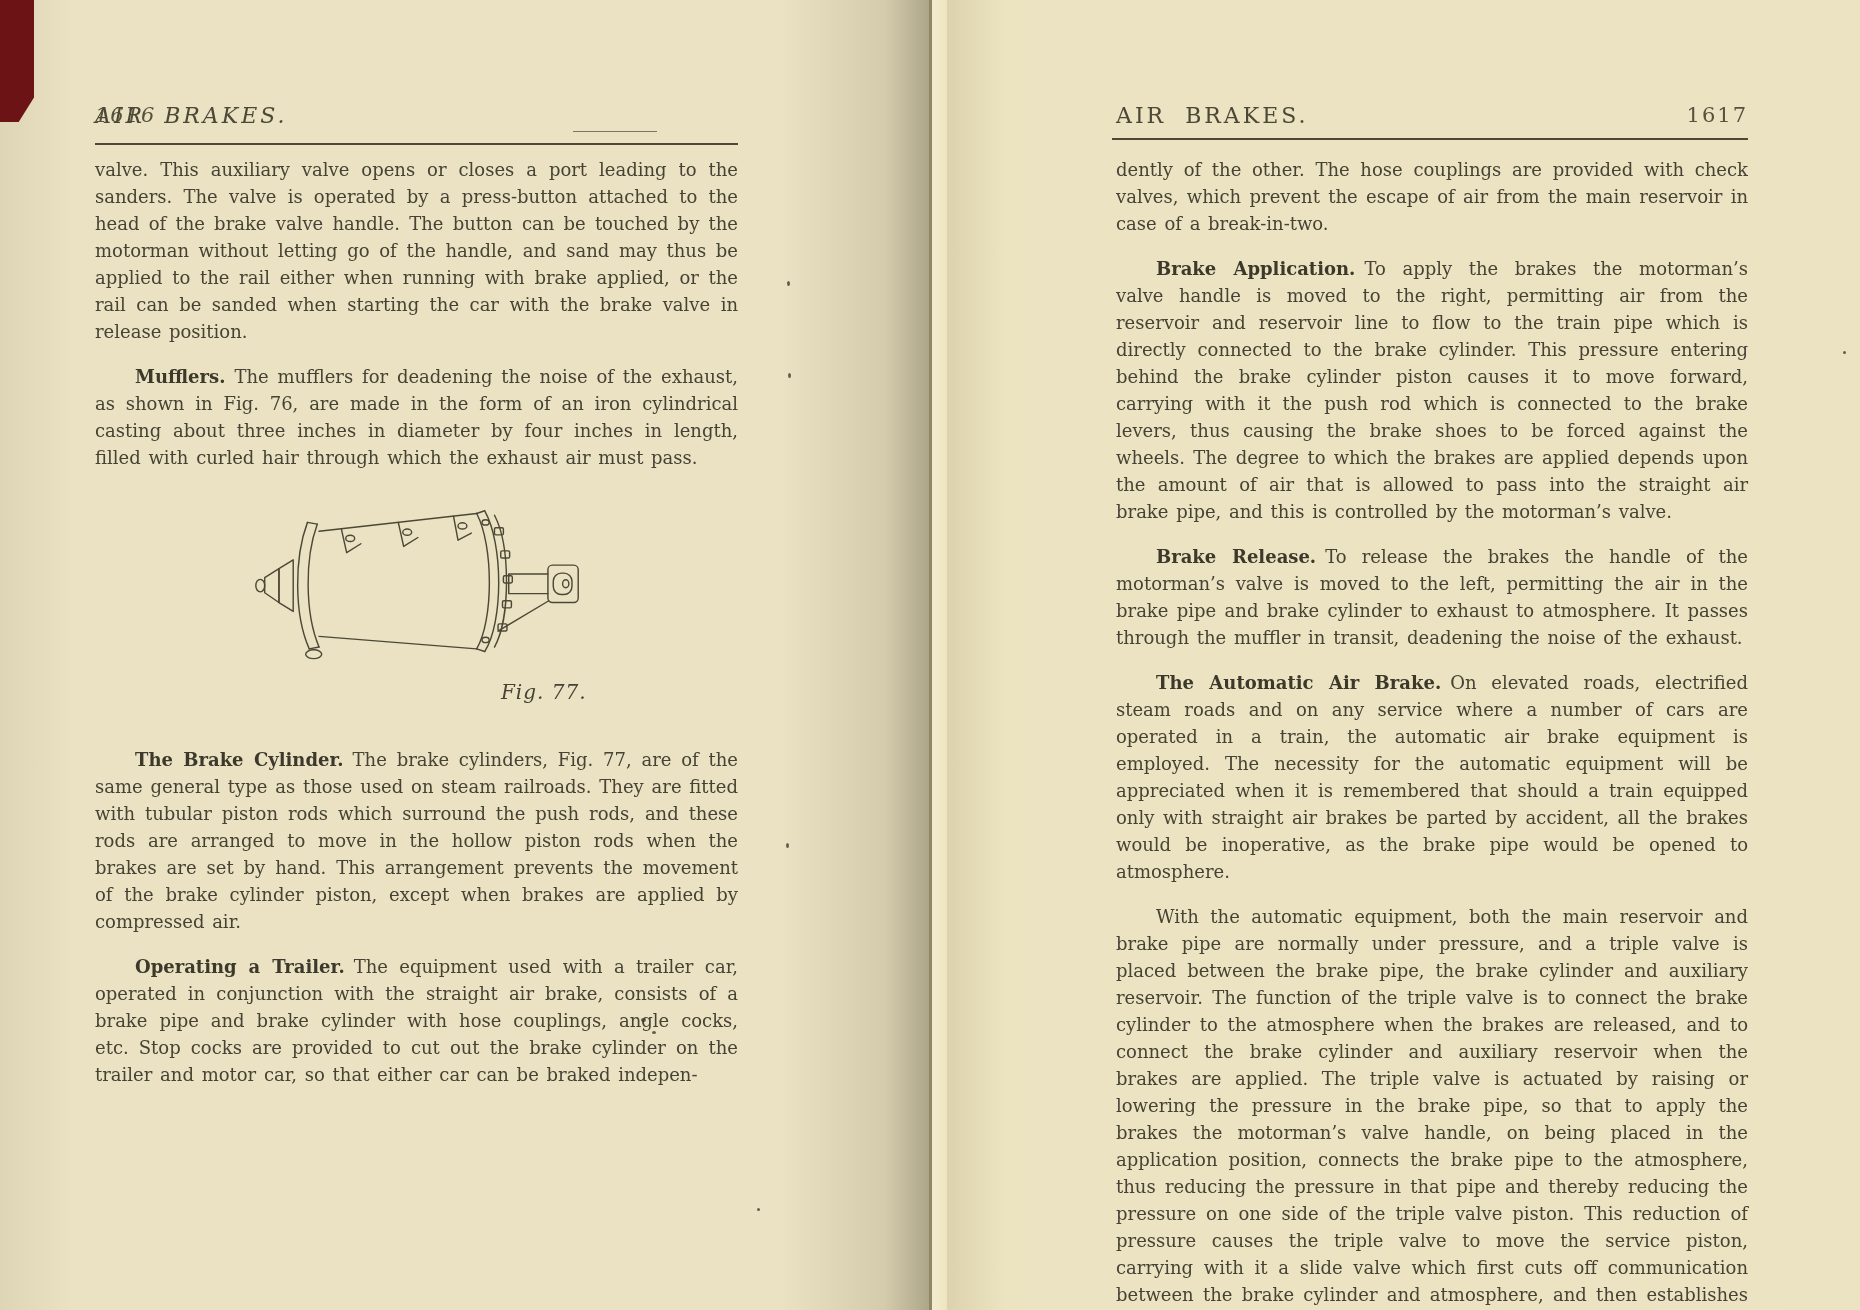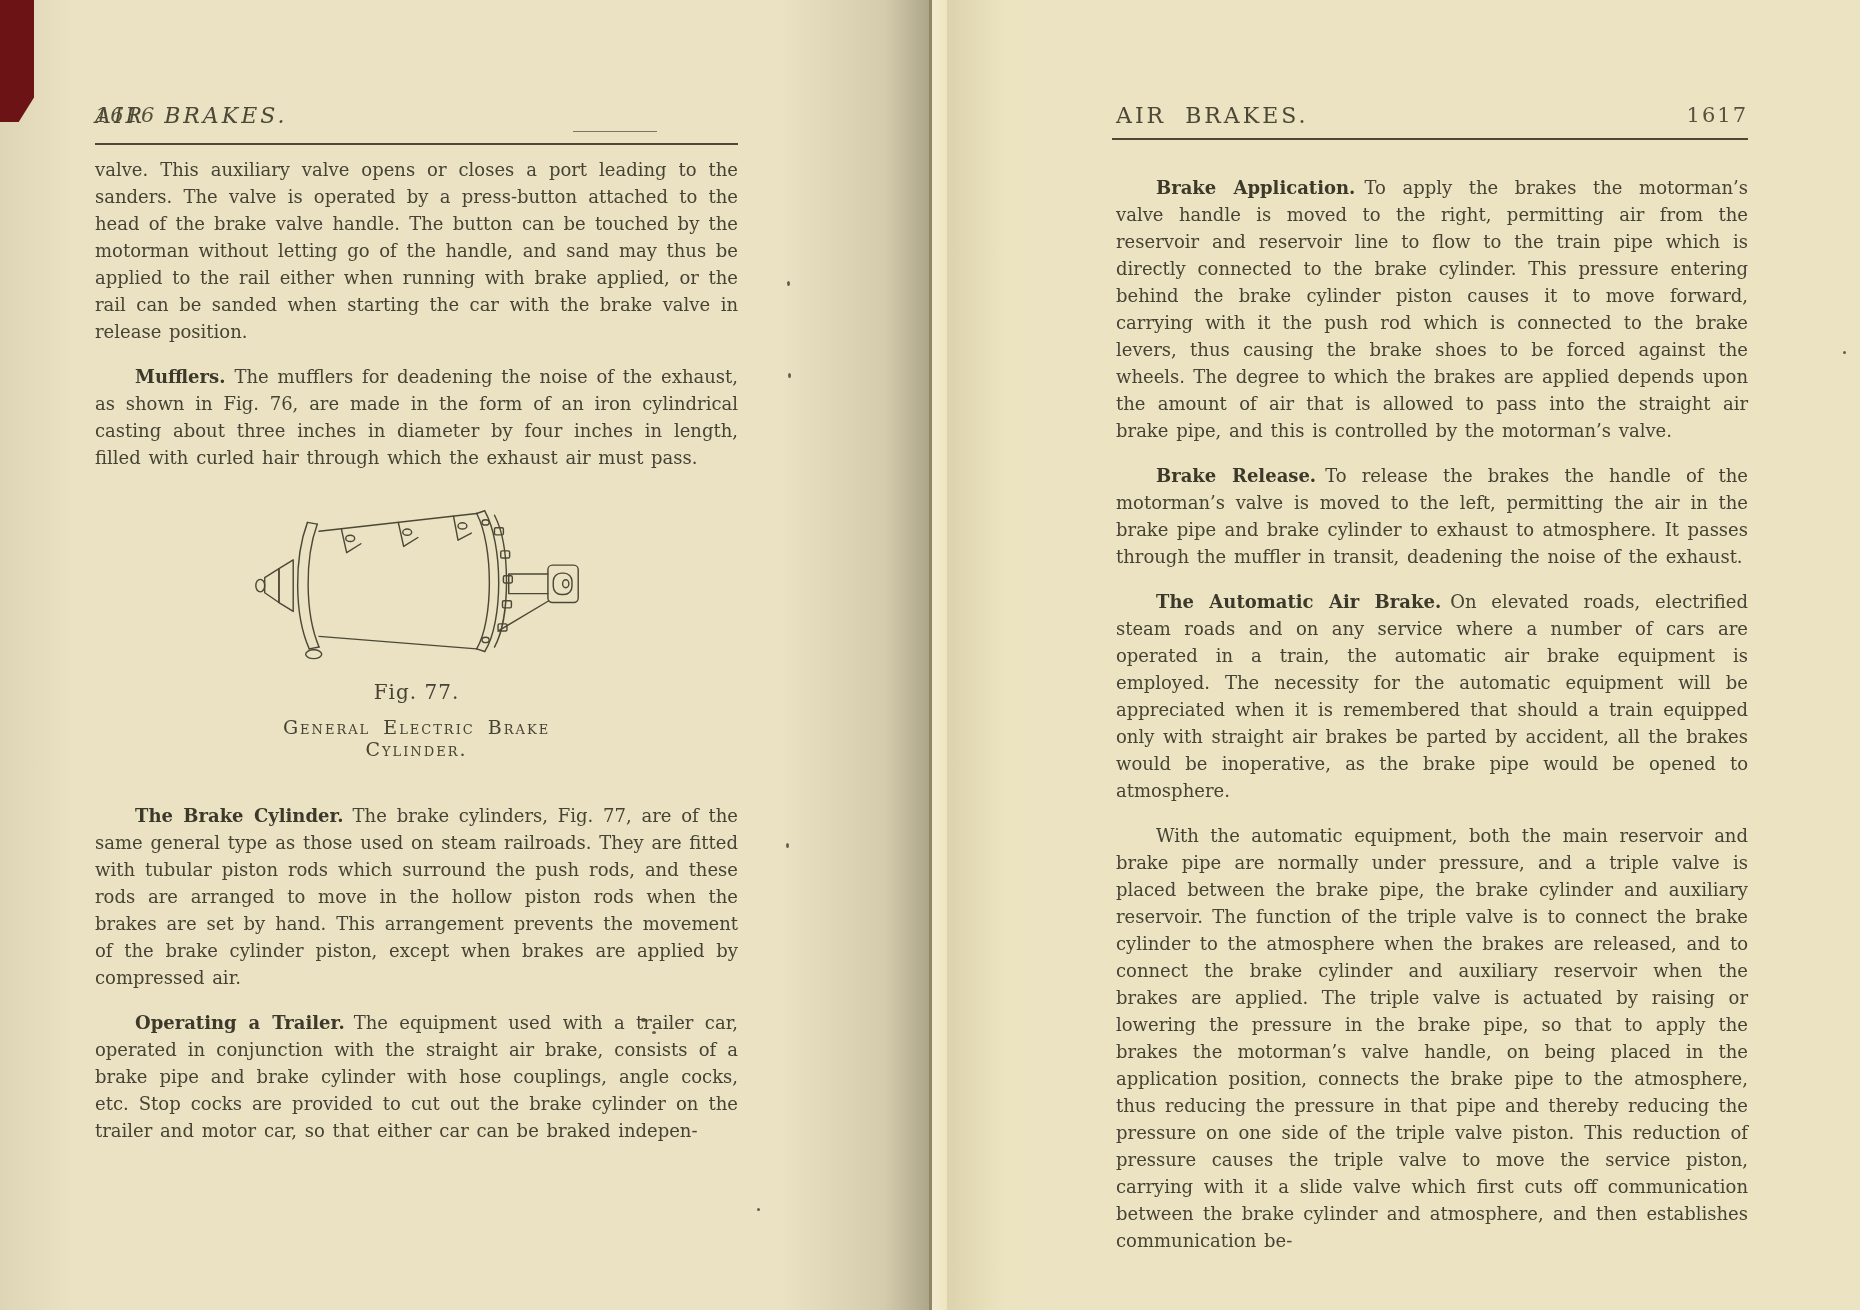--- a/index.html
+++ b/index.html
@@ -66,21 +66,21 @@
   .col{position:absolute;top:156px;color:var(--ink);}
   .col.left{left:95px;width:643px;}
   .col.right{left:1116px;width:632px;}
   .para{
     margin:0;font-size:18px;line-height:27px;
     text-align:justify;word-spacing:2px;
   }
   .para.indent{text-indent:40px;margin-top:18px;}
   .lead{font-weight:bold;color:#3c392b;}
   
-  .figure{width:340px;margin:30px auto 42px;text-align:center;}
+  .figure{width:340px;margin:30px auto 42px;text-align:right;font-style:italic;}
   .figure svg{display:block;margin:0 auto;}
   .fig-label{margin-top:8px;font-size:20px;letter-spacing:1px;color:var(--ink);}
   .fig-caption{
     margin-top:12px;font-size:19px;color:var(--ink);
     font-variant-caps:small-caps;letter-spacing:2px;word-spacing:5px;
   }
   
   .speck{position:absolute;background:#3f3c30;border-radius:50%;opacity:.8;}
 </style>
 </head>
@@ -147,38 +147,38 @@
 
             <path d="M288 82 L332 82 M288 104 L332 104 M288 82 L288 104"></path>
             <path d="M276 146 L333 112"></path>
 
             <rect x="332" y="72" width="34" height="42" rx="5"></rect>
             <rect x="338" y="81" width="21" height="24" rx="9"></rect>
             <ellipse cx="352" cy="93" rx="3.5" ry="4.5"></ellipse>
           </g>
         </svg>
         <div class="fig-label">Fig. 77.</div>
-        <div class="fig-caption">General Electric Brake Cylinder.</div>
       </div>
 
       <div>
           <p class="para indent"><span class="lead">The Brake Cylinder.</span> The brake cylinders, Fig. 77, are of the same general type as those used on steam railroads.  They are fitted with tubular piston rods which surround the push rods, and these rods are arranged to move in the hollow piston rods when the brakes are set by hand.  This arrangement prevents the movement of the brake cylinder piston, except when brakes are applied by compressed air.</p>
           <p class="para indent"><span class="lead">Operating a Trailer.</span> The equipment used with a trailer car, operated in conjunction with the straight air brake, consists of a brake pipe and brake cylinder with hose couplings, angle cocks, etc.  Stop cocks are provided to cut out the brake cylinder on the trailer and motor car, so that either car can be braked indepen-</p>
         </div>
     </div>
   </div>
 
   <div>
     <div class="page-head right">
       <span class="run-title">AIR BRAKES.</span>
       <span class="pagenum num-right">1617</span>
     </div>
     <div class="head-rule right"></div>
 
     <div class="col right">
+        <p class="para">dently of the other.  The hose couplings are provided with check valves, which prevent the escape of air from the main reservoir in case of a break-in-two.</p>
         <p class="para indent"><span class="lead">Brake Application.</span> To apply the brakes the motorman’s valve handle is moved to the right, permitting air from the reservoir and reservoir line to flow to the train pipe which is directly connected to the brake cylinder.  This pressure entering behind the brake cylinder piston causes it to move forward, carrying with it the push rod which is connected to the brake levers, thus causing the brake shoes to be forced against the wheels.  The degree to which the brakes are applied depends upon the amount of air that is allowed to pass into the straight air brake pipe, and this is controlled by the motorman’s valve.</p>
         <p class="para indent"><span class="lead">Brake Release.</span> To release the brakes the handle of the motorman’s valve is moved to the left, permitting the air in the brake pipe and brake cylinder to exhaust to atmosphere.  It passes through the muffler in transit, deadening the noise of the exhaust.</p>
         <p class="para indent"><span class="lead">The Automatic Air Brake.</span> On elevated roads, electrified steam roads and on any service where a number of cars are operated in a train, the automatic air brake equipment is employed.  The necessity for the automatic equipment will be appreciated when it is remembered that should a train equipped only with straight air brakes be parted by accident, all the brakes would be inoperative, as the brake pipe would be opened to atmosphere.</p>
         <p class="para indent">With the automatic equipment, both the main reservoir and brake pipe are normally under pressure, and a triple valve is placed between the brake pipe, the brake cylinder and auxiliary reservoir.  The function of the triple valve is to connect the brake cylinder to the atmosphere when the brakes are released, and to connect the brake cylinder and auxiliary reservoir when the brakes are applied.  The triple valve is actuated by raising or lowering the pressure in the brake pipe, so that to apply the brakes the motorman’s valve handle, on being placed in the application position, connects the brake pipe to the atmosphere, thus reducing the pressure in that pipe and thereby reducing the pressure on one side of the triple valve piston.  This reduction of pressure causes the triple valve to move the service piston, carrying with it a slide valve which first cuts off communication between the brake cylinder and atmosphere, and then establishes communication be-</p>
       </div>
   </div>
 
   <div class="speck" style="left:641px;top:1018px;width:5px;height:4px;"></div>
   <div class="speck" style="left:652px;top:1031px;width:4px;height:3px;"></div>
   <div class="speck" style="left:787px;top:281px;width:3px;height:5px;"></div>

